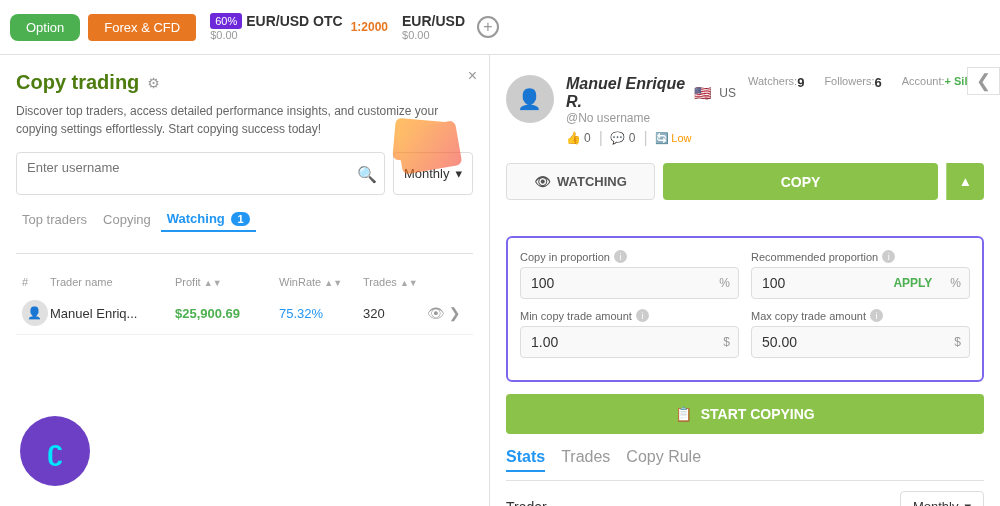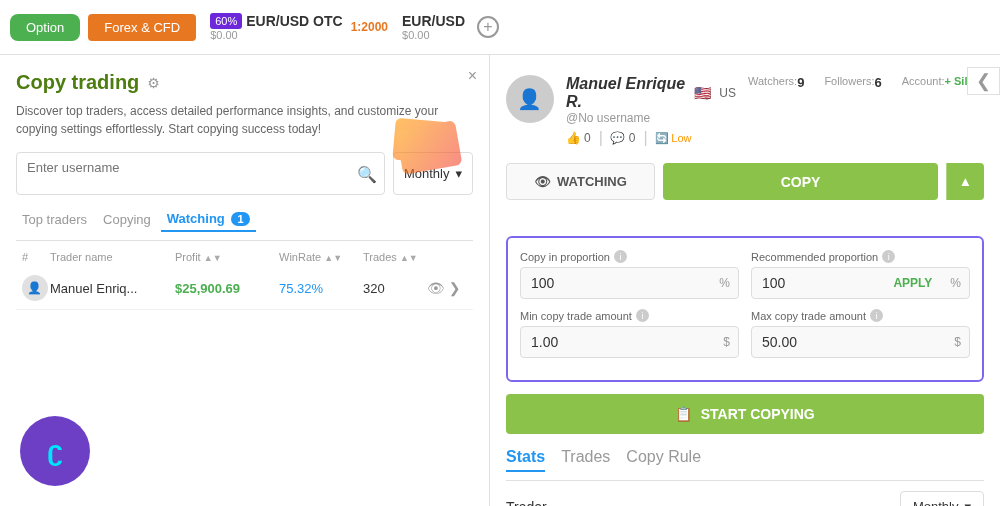--- a/index.html
+++ b/index.html
@@ -27,21 +27,21 @@
     .gear-icon { color: #999; font-size: 14px; cursor: pointer; }
     .panel-desc { font-size: 12px; color: #666; line-height: 1.5; margin-bottom: 14px; }
     .close-btn { position: absolute; top: 12px; right: 12px; cursor: pointer; color: #999; font-size: 16px; }
 
     .search-row { display: flex; gap: 8px; margin-bottom: 12px; }
     .search-wrap { flex: 1; position: relative; }
     .search-input { width: 100%; padding: 7px 32px 19px 10px; border: 1px solid #ddd; border-radius: 4px; font-size: 13px; color: #999; }
     .search-icon-btn { position: absolute; right: 8px; top: 50%; transform: translateY(-50%); color: #999; cursor: pointer; }
     .period-select { display: flex; align-items: center; border: 1px solid #ddd; border-radius: 4px; padding: 6px 10px; font-size: 13px; cursor: pointer; gap: 6px; background: #fff; color: #333; }
 
-    .tabs-row { display: flex; align-items: center; gap: 4px; margin-bottom: 6px; border-bottom: 1px solid #e0e0e0; padding-bottom: 8px; }
+    .tabs-row { display: flex; align-items: center; gap: 4px; margin-bottom: 18px; border-bottom: 1px solid #e0e0e0; padding-bottom: 21px; }
     .tab-item { font-size: 13px; color: #999; cursor: pointer; padding: 4px 6px; }
     .tab-item.active { color: #2196f3; font-weight: bold; border-bottom: 2px solid #2196f3; }
     .badge { background: #2196f3; color: #fff; border-radius: 10px; font-size: 11px; padding: 1px 6px; margin-left: 3px; }
 
     .table-header { display: grid; grid-template-columns: 24px 1fr 100px 80px 60px 40px; gap: 4px; padding: 4px 6px; font-size: 11px; color: #999; }
     .table-row-item { display: grid; grid-template-columns: 24px 1fr 100px 80px 60px 40px; gap: 4px; padding: 8px 6px; align-items: center; border-bottom: 1px solid #f0f0f0; }
     .trader-avatar { width: 26px; height: 26px; border-radius: 50%; background: #e0e0e0; display: flex; align-items: center; justify-content: center; color: #999; font-size: 12px; }
     .trader-name { font-size: 13px; color: #333; }
     .profit-val { font-size: 13px; color: #4caf50; font-weight: bold; }
     .winrate-val { font-size: 13px; color: #2196f3; }

